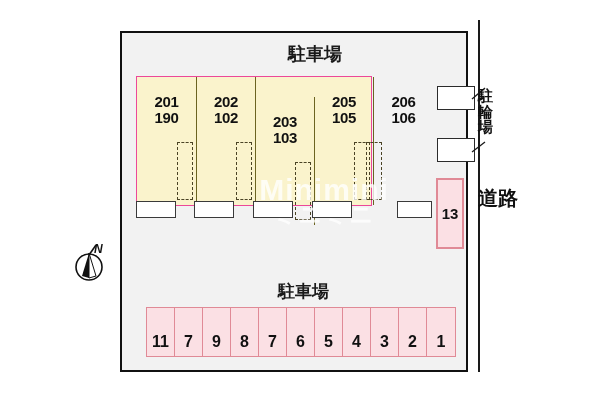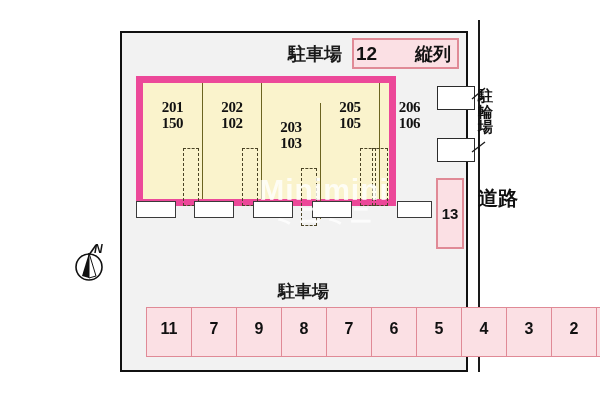--- a/index.html
+++ b/index.html
@@ -72,25 +72,24 @@
     font-size: 18px;
     font-weight: bold;
     color: #111;
     line-height: 1;
   }
 
   
   .building {
     position: absolute;
     left: 120px; top: 76px;
-    width: 260px; height: 130px;
+    width: 236px; height: 130px;
     background: #faf3cc;
-    border: 7px solid #ec4899;
-    box-sizing: border-box;
-    font-family: Liberation Serif, serif;
+    border: 1px solid #ec4899;
+    box-sizing: border-box;
   }
   .unit {
     position: absolute;
     top: 0;
     height: 100%;
     box-sizing: border-box;
     border-right: 1px solid #6b6320;
   }
   .unit:last-child { border-right: none; }
   .unit-labels {
@@ -201,28 +200,28 @@
   .park-row {
     position: absolute;
     left: 130px; top: 307px;
     height: 50px;
     display: flex;
     background: #fbe0e4;
     border: 1.5px solid #e08a96;
     box-sizing: border-box;
   }
   .stall {
-    width: 45px;
+    width: 28px;
     height: 100%;
     box-sizing: border-box;
     border-right: 1.5px solid #e08a96;
     display: flex;
     align-items: flex-end;
     justify-content: center;
-    padding-bottom: 18px;
+    padding-bottom: 5px;
     font-size: 16px;
     font-weight: bold;
     color: #111;
   }
   .stall:last-child { border-right: none; }
 
   
   .watermark {
     position: absolute;
     left: 198px; top: 176px;
@@ -243,30 +242,26 @@
 <body>
 
 <div id="stage">
 
   <div class="road-line"></div>
 
   <div class="site-frame"></div>
 
   <div class="top-label">駐車場</div>
 
-  <div class="pink-banner">
-    <span class="num">12</span>
-    <span class="mode">縦列</span>
-  </div>
 
   <div class="building">
     <div class="unit" style="left:0px; width:60px;">
       <div class="unit-labels">
         <span>201</span>
-        <span>150</span>
+        <span>190</span>
       </div>
       <div class="stair" style="left:40px; top:65px;"></div>
     </div>
 
     <div class="unit" style="left:60px; width:59px;">
       <div class="unit-labels">
         <span>202</span>
         <span>102</span>
       </div>
       <div class="stair" style="left:39px; top:65px;"></div>

